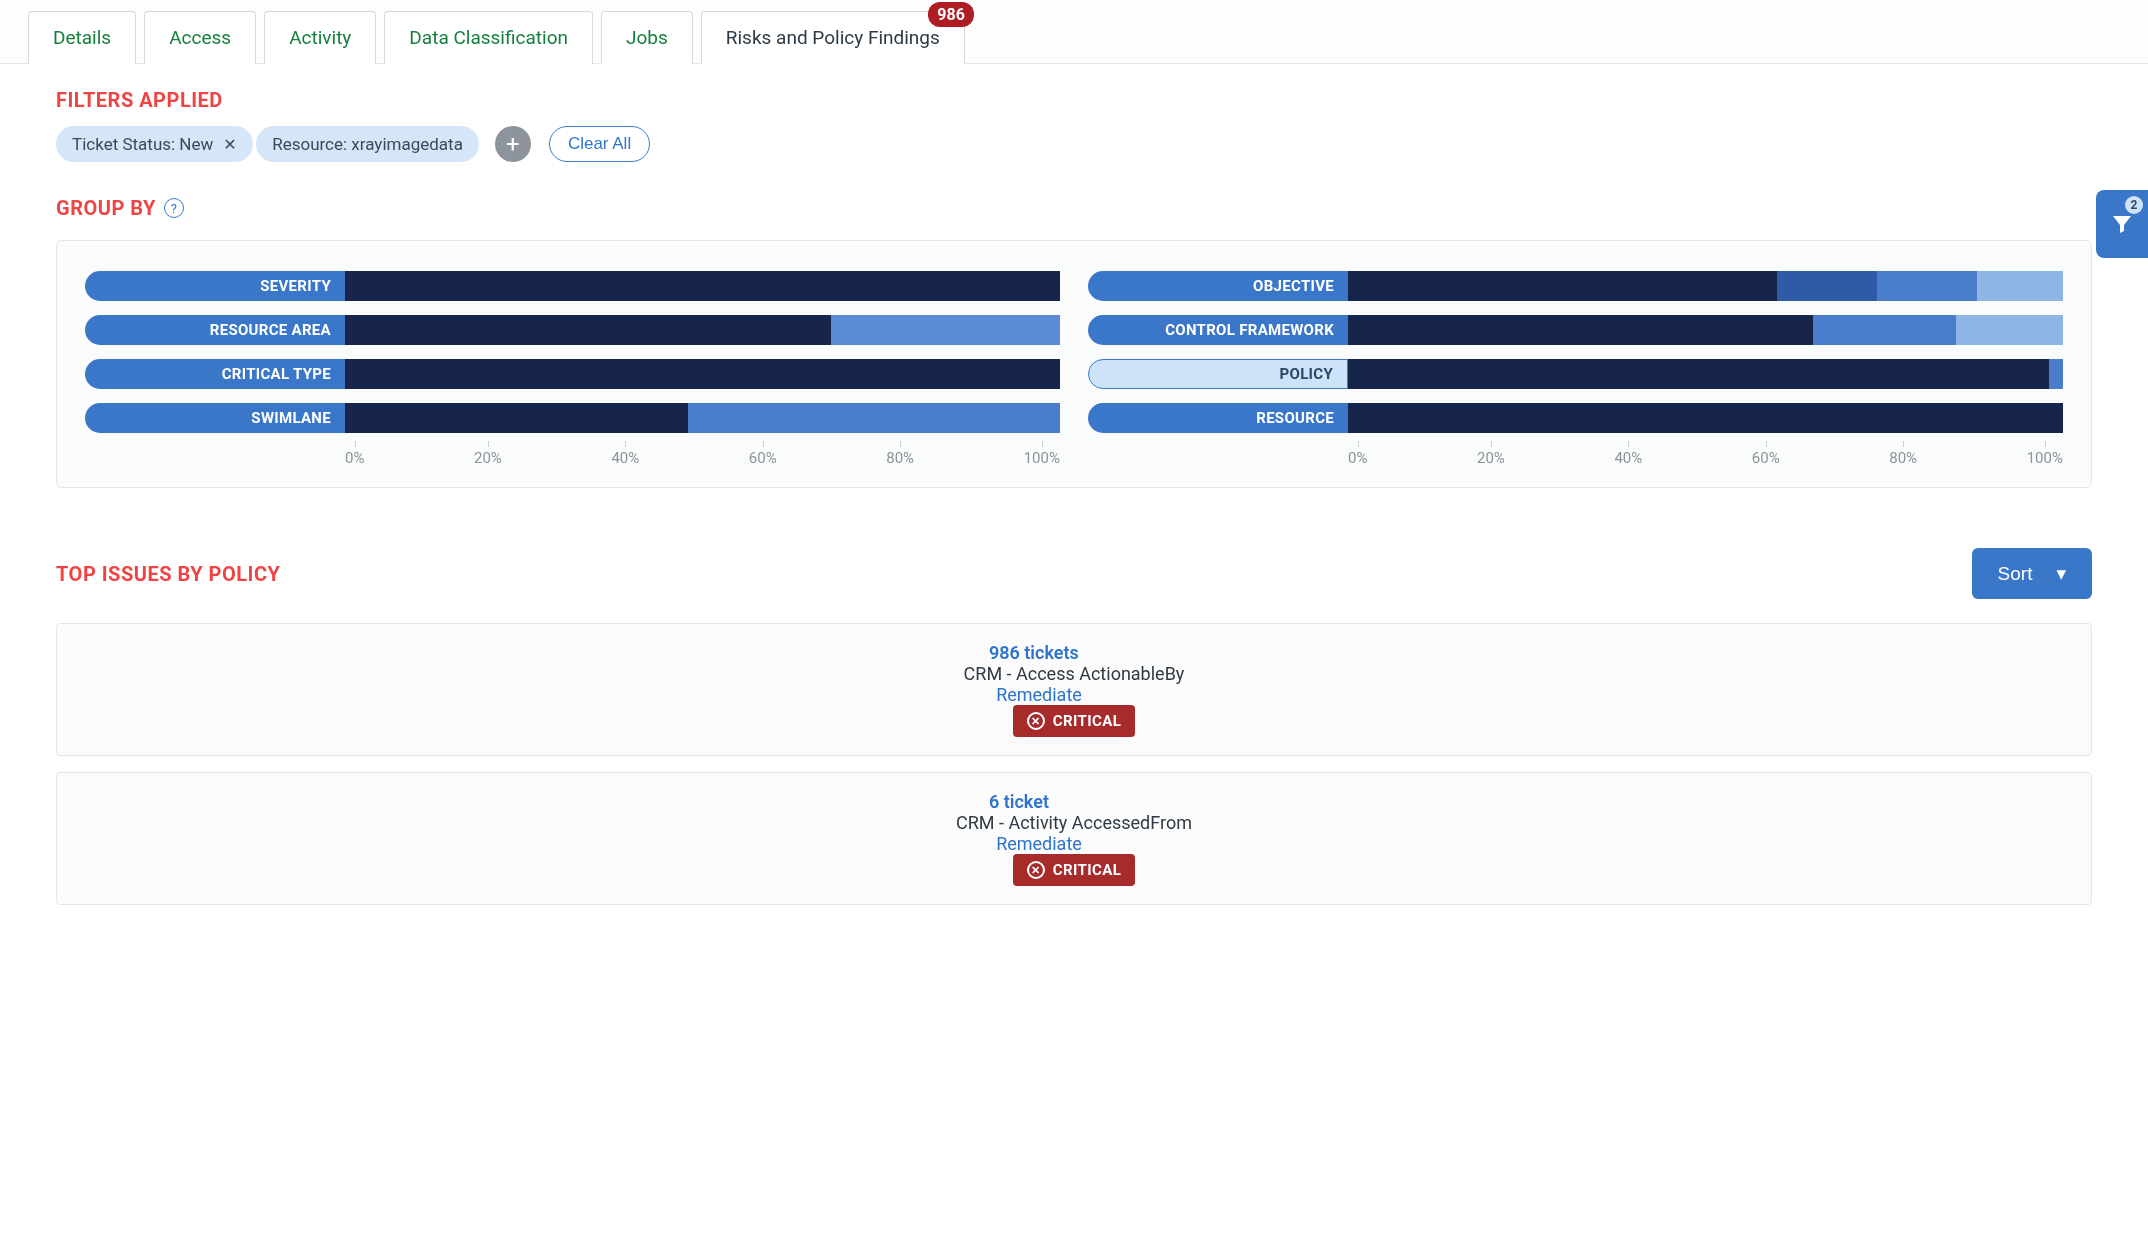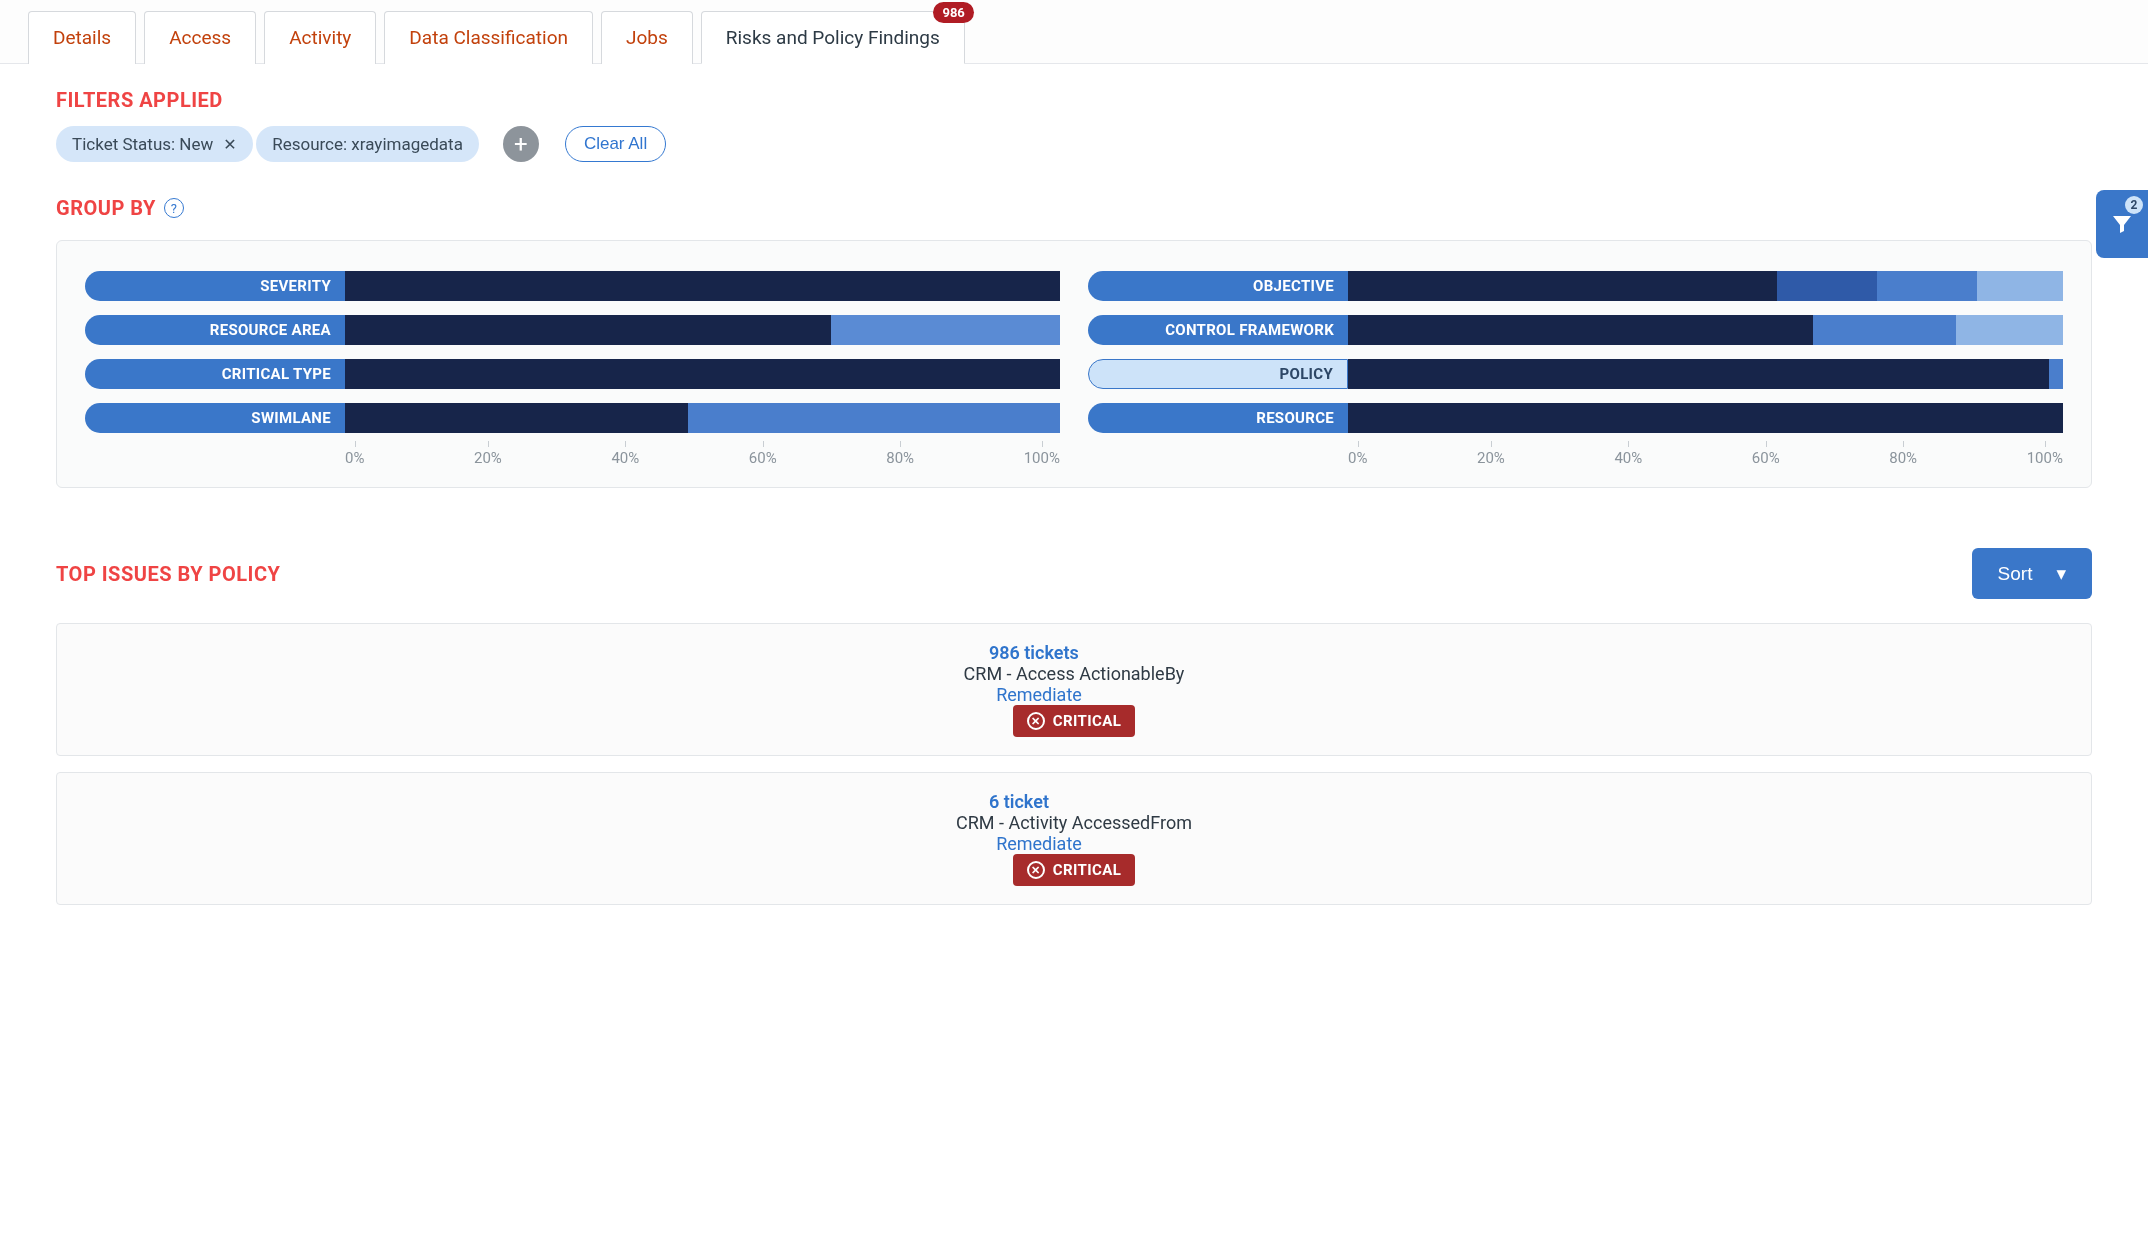--- a/index.html
+++ b/index.html
@@ -15,56 +15,56 @@
     padding: 10px 28px 0 28px;
     border-bottom: 1px solid #e5e7eb;
     background: #fdfdfd;
   }
   .tab {
     padding: 14px 24px;
     border: 1px solid #d6d9dd;
     border-bottom: none;
     border-radius: 4px 4px 0 0;
     background: #fff;
-    color: #c2410c;
+    color: #15803d;
     font-size: 19px;
     cursor: pointer;
     position: relative;
     top: 1px;
   }
   .tab.active {
     color: #2d3a45;
     background: #fff;
     border-bottom: 1px solid #fff;
   }
   .tab .badge {
     position: absolute;
     top: -10px;
     right: -10px;
     background: #b01c24;
     color: #fff;
-    font-size: 13px;
+    font-size: 16px;
     font-weight: 700;
     padding: 3px 9px;
     border-radius: 12px;
   }
   .content {
     padding: 24px 56px 40px 56px;
   }
   .section-label {
     font-size: 20px;
     font-weight: 700;
     letter-spacing: 0.5px;
     color: #ef4444;
     margin-bottom: 14px;
   }
   .filters-row {
     display: flex;
     align-items: center;
-    gap: 20px;
+    gap: 12px;
     flex-wrap: wrap;
     margin-bottom: 12px;
   }
   .chip {
     background: #d5e6f9;
     color: #3a4a58;
     padding: 8px 16px;
     border-radius: 22px;
     font-size: 17px;
     display: inline-flex;

